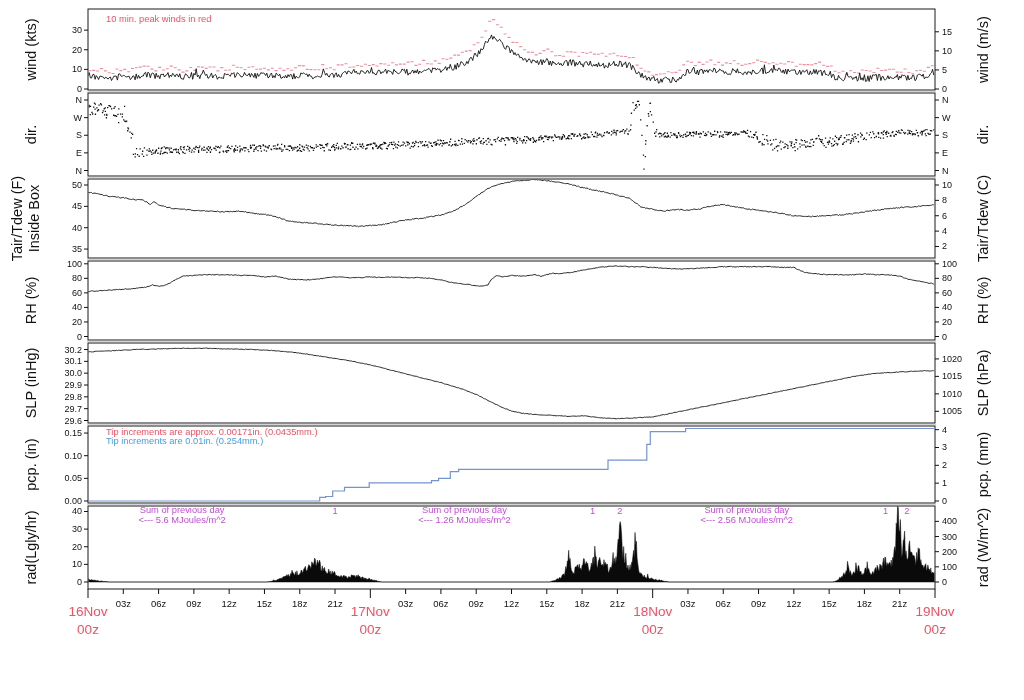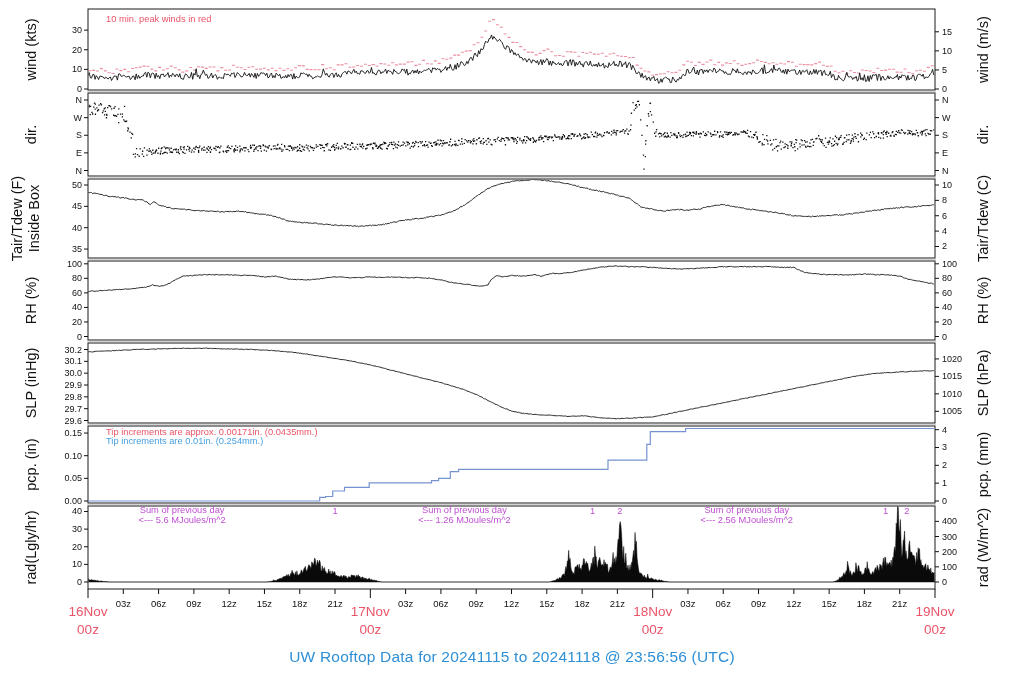--- a/index.html
+++ b/index.html
@@ -301,14 +301,13 @@
       <text x="988" y="218.5" text-anchor="middle" transform="rotate(-90 988 218.5)" style="font-size:14.5px;fill:#111;font-family:&quot;Liberation Sans&quot;,sans-serif">Tair/Tdew (C)</text>
       <text x="36" y="300.5" text-anchor="middle" transform="rotate(-90 36 300.5)" style="font-size:14.5px;fill:#111;font-family:&quot;Liberation Sans&quot;,sans-serif">RH (%)</text>
       <text x="988" y="300.5" text-anchor="middle" transform="rotate(-90 988 300.5)" style="font-size:14.5px;fill:#111;font-family:&quot;Liberation Sans&quot;,sans-serif">RH (%)</text>
       <text x="36" y="383" text-anchor="middle" transform="rotate(-90 36 383)" style="font-size:14.5px;fill:#111;font-family:&quot;Liberation Sans&quot;,sans-serif">SLP (inHg)</text>
       <text x="988" y="383" text-anchor="middle" transform="rotate(-90 988 383)" style="font-size:14.5px;fill:#111;font-family:&quot;Liberation Sans&quot;,sans-serif">SLP (hPa)</text>
       <text x="36" y="464.5" text-anchor="middle" transform="rotate(-90 36 464.5)" style="font-size:14.5px;fill:#111;font-family:&quot;Liberation Sans&quot;,sans-serif">pcp. (in)</text>
       <text x="988" y="464.5" text-anchor="middle" transform="rotate(-90 988 464.5)" style="font-size:14.5px;fill:#111;font-family:&quot;Liberation Sans&quot;,sans-serif">pcp. (mm)</text>
       <text x="36" y="547.5" text-anchor="middle" transform="rotate(-90 36 547.5)" style="font-size:14.5px;fill:#111;font-family:&quot;Liberation Sans&quot;,sans-serif">rad(Lgly/hr)</text>
       <text x="988" y="547.5" text-anchor="middle" transform="rotate(-90 988 547.5)" style="font-size:14.5px;fill:#111;font-family:&quot;Liberation Sans&quot;,sans-serif">rad (W/m^2)</text>
     </svg>
-  <div class="title">UW Rooftop Data for 20241115  to  20241118 @ 23:56:56  (UTC)</div>
 </div>
 
 </body></html>

